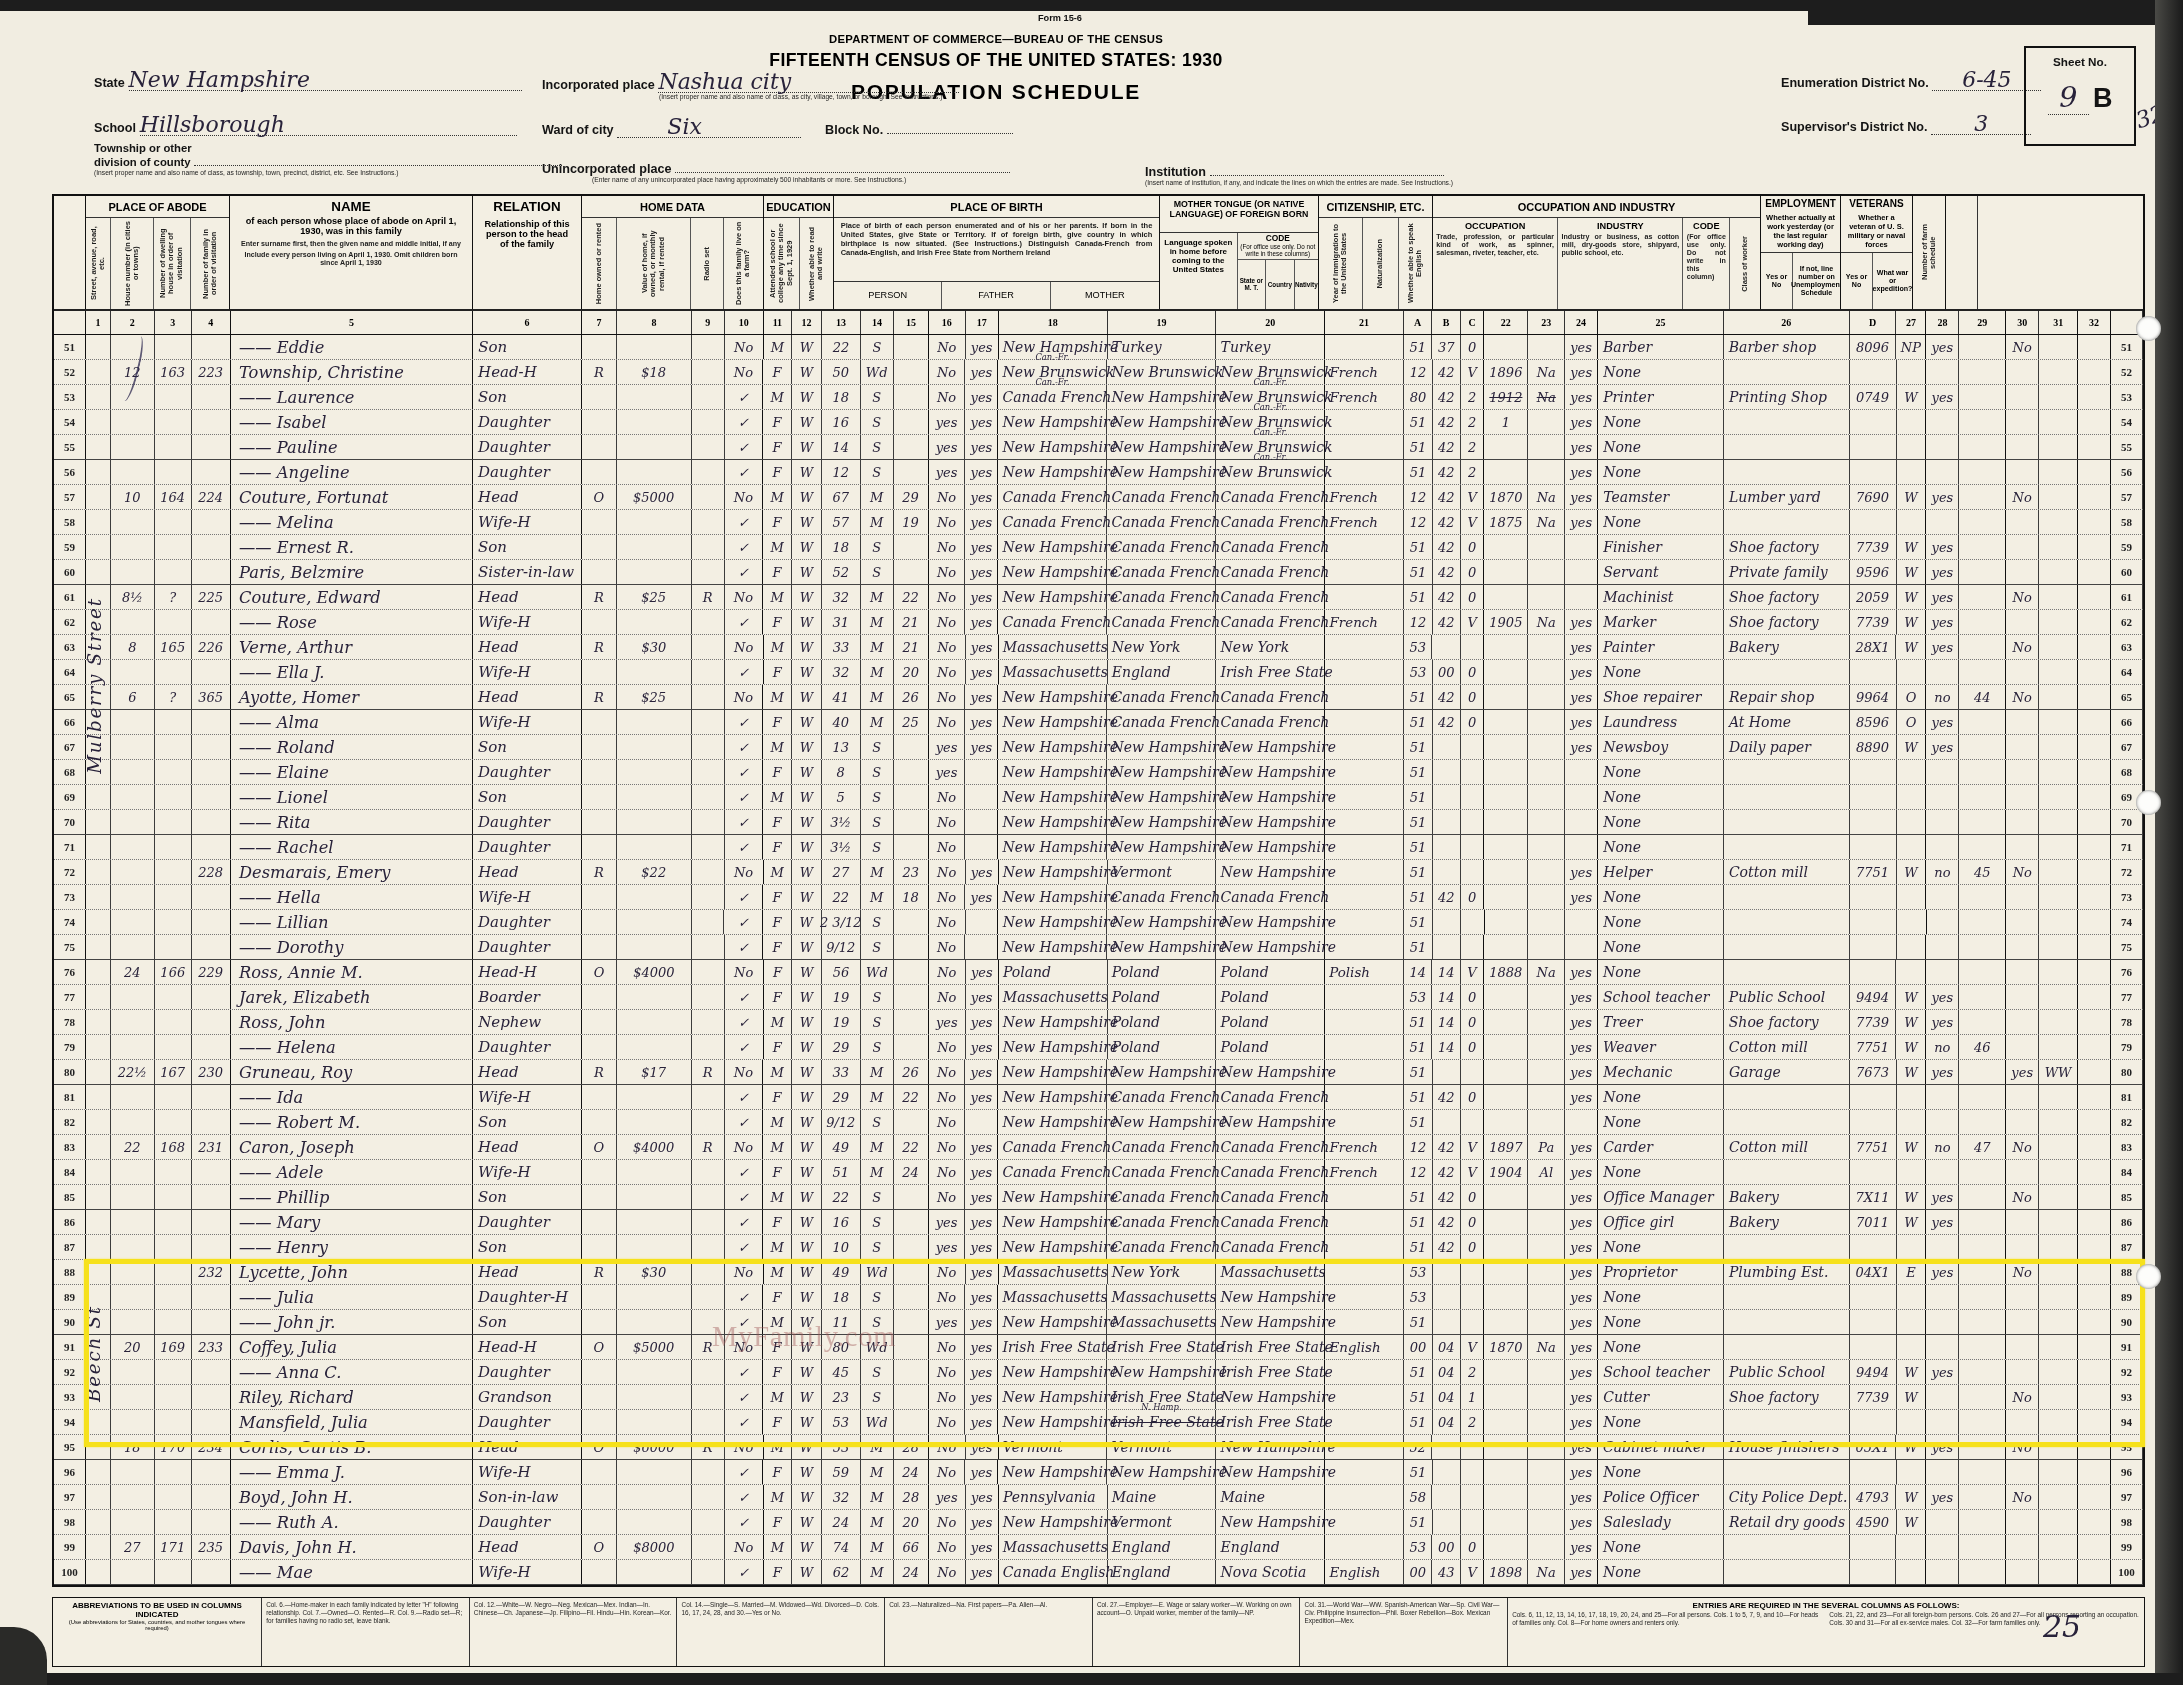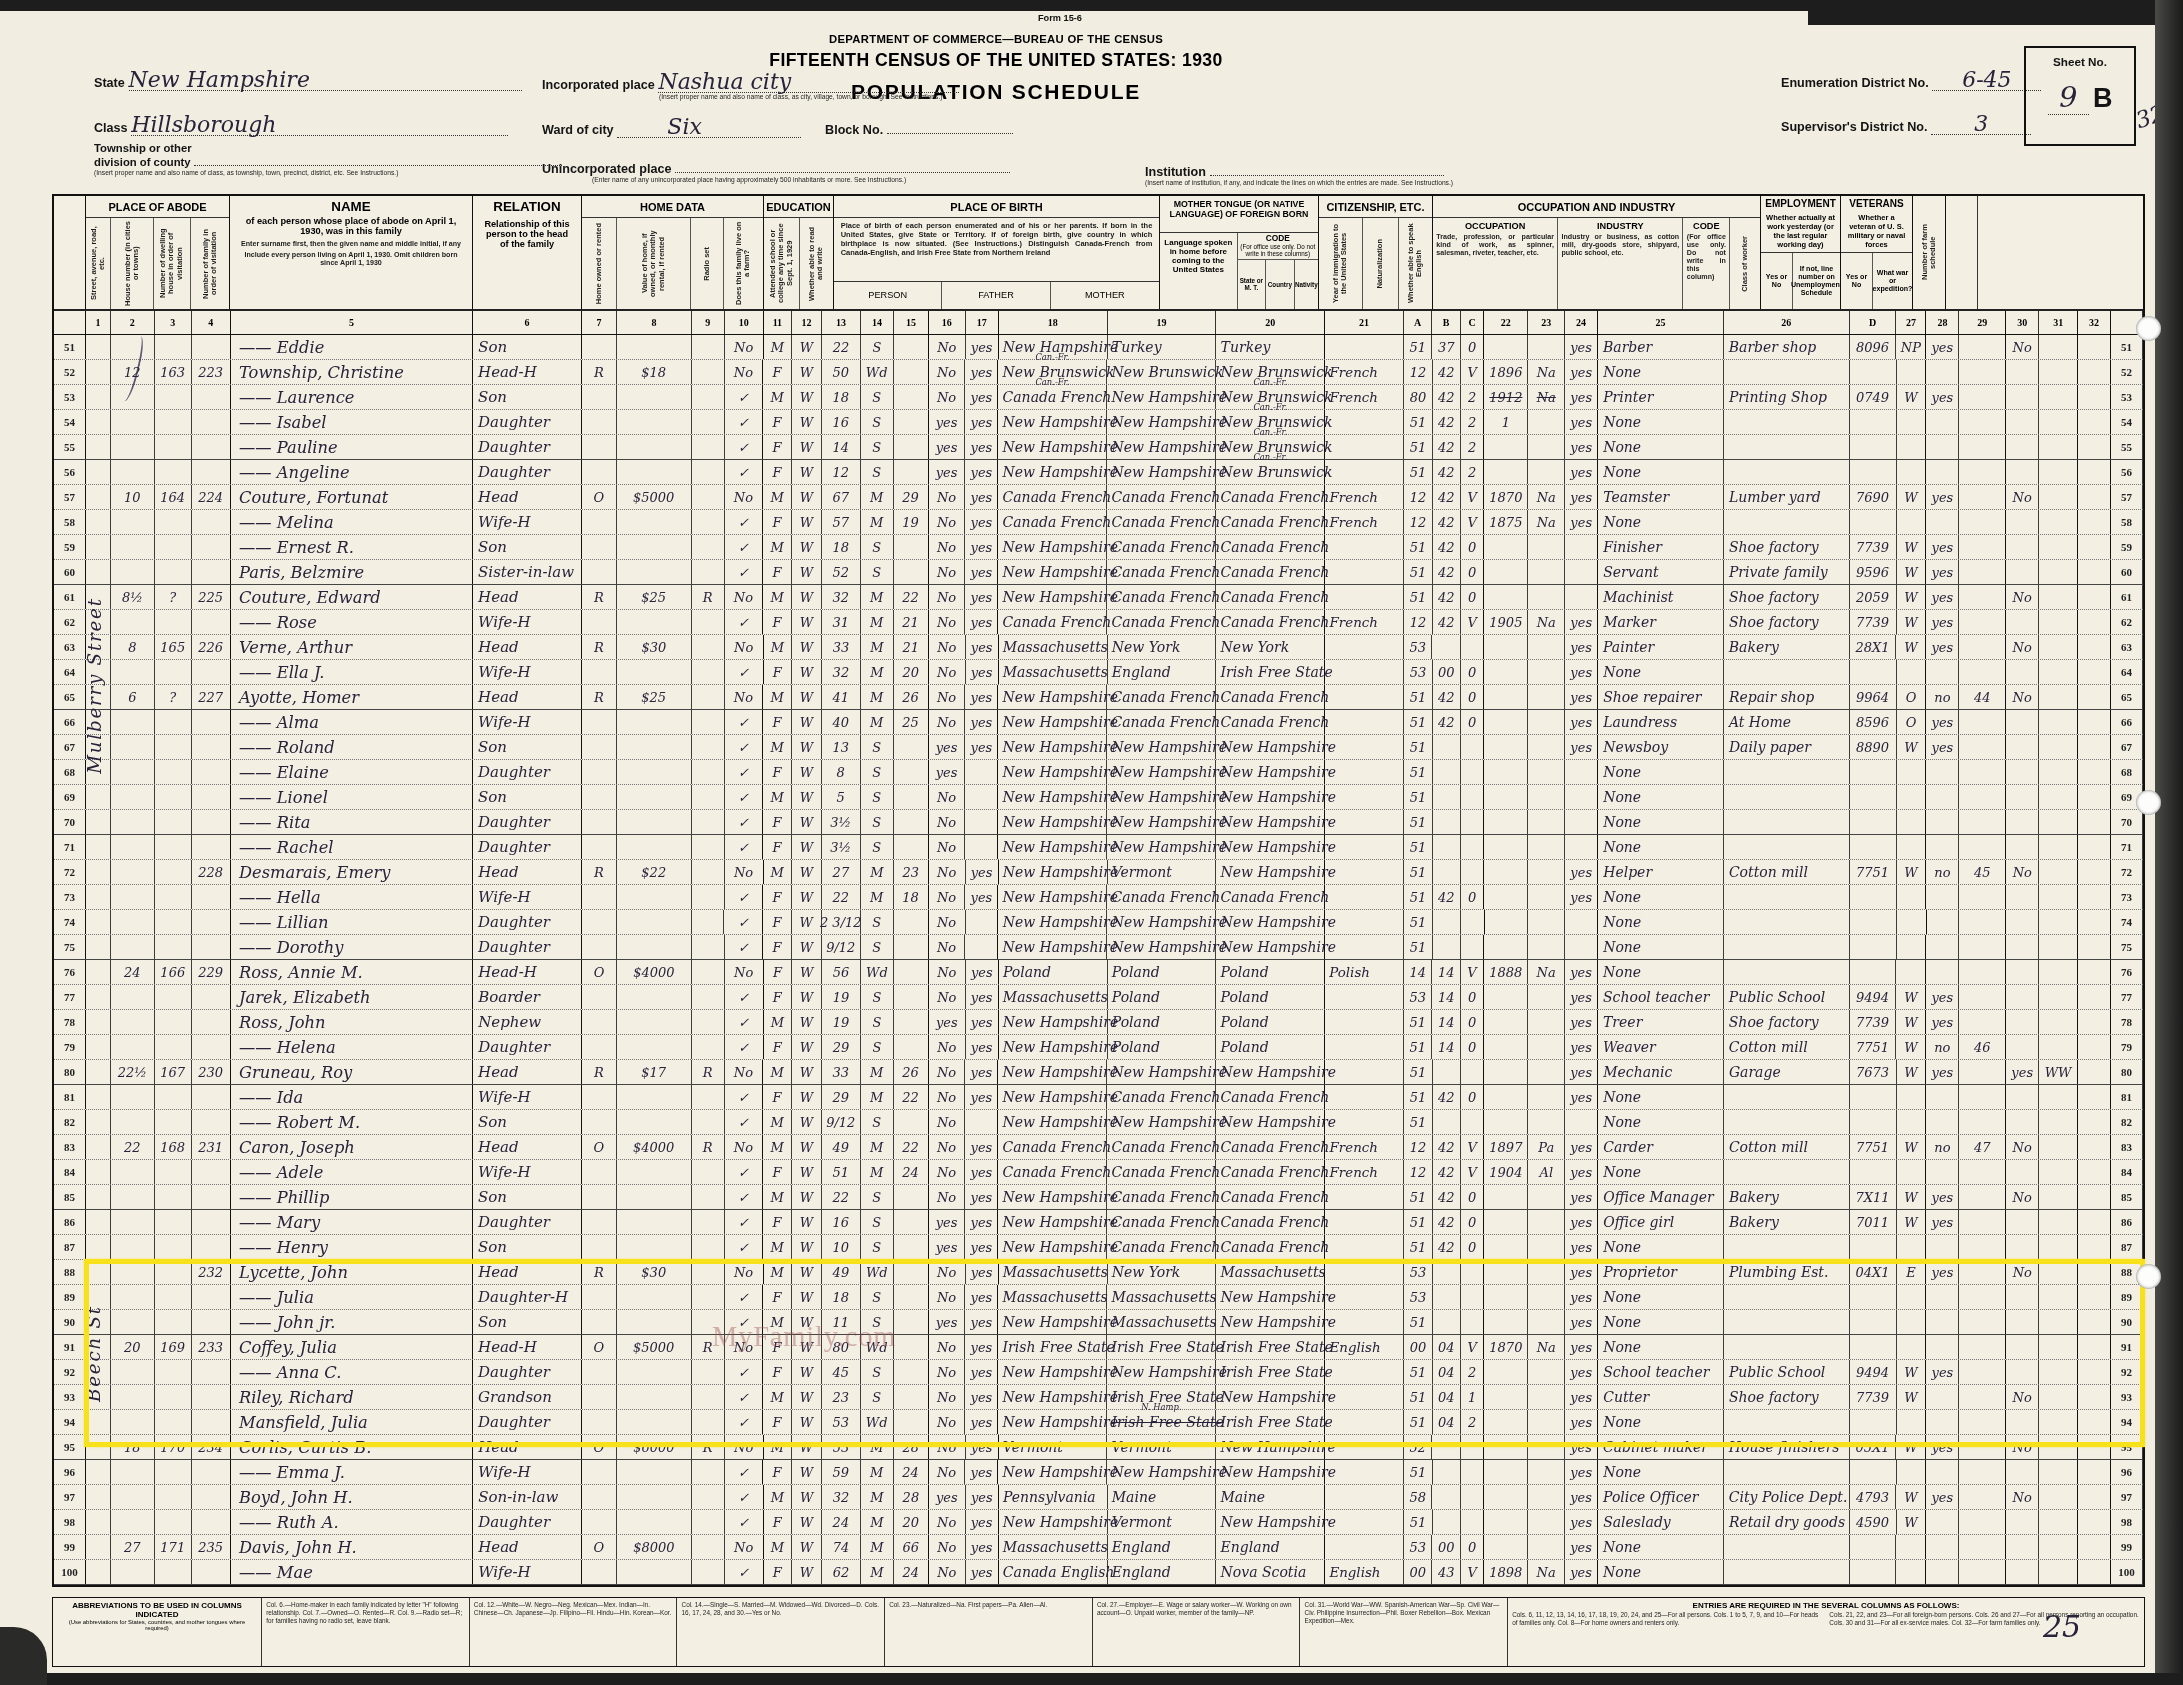--- a/index.html
+++ b/index.html
@@ -107,21 +107,21 @@
     <div class="dept">DEPARTMENT OF COMMERCE—BUREAU OF THE CENSUS</div>
     <div class="census-title">FIFTEENTH CENSUS OF THE UNITED STATES: 1930</div>
     <div class="pop-title">POPULATION SCHEDULE</div>
   </div>
 
   <div class="field" style="left:94px; top:72px;">
     <span class="flabel">State</span>
     <span class="uline" style="width:393px;"><span class="hw fval">New Hampshire</span></span>
   </div>
   <div class="field" style="left:94px; top:117px;">
-    <span class="flabel">Class</span>
+    <span class="flabel">School</span>
     <span class="uline" style="width:377px;"><span class="hw fval">Hillsborough</span></span>
   </div>
   <div class="field" style="left:94px; top:142px;">
     <div class="flabel" style="font-size:11.3px;">Township or other</div>
     <div>
       <span class="flabel" style="font-size:11.3px;">division of county</span>
       <span class="uline" style="width:368px;"></span>
     </div>
     <div class="tiny-note">(Insert proper name and also name of class, as township, town, precinct, district, etc.  See Instructions.)</div>
   </div>
@@ -926,21 +926,21 @@
           <div class="bcell c-mid" style="width: 33px;"></div>
           <div class="bcell c-mid hv" style="width: 39px;"></div>
           <div class="bcell c-mid hv" style="width: 33px;"></div>
           <div class="bcell lnum" style="width: 32px;">64</div>
         </div>
         <div class="trow r5" style="height: 25px;">
           <div class="bcell lnum hv" style="width: 32px;">65</div>
           <div class="bcell c-mid" style="width: 25px;"></div>
           <div class="bcell c-mid" style="width: 44px;">6</div>
           <div class="bcell c-mid" style="width: 37px;">?</div>
-          <div class="bcell c-mid hv" style="width: 39px;">227</div>
+          <div class="bcell c-mid hv" style="width: 39px;">365</div>
           <div class="bcell c-name hv" style="width: 243px;">Ayotte, Homer</div>
           <div class="bcell c-rel hv" style="width: 109px;">Head</div>
           <div class="bcell c-mid" style="width: 35px;">R</div>
           <div class="bcell c-mid" style="width: 75px;">$25</div>
           <div class="bcell c-mid" style="width: 33px;"></div>
           <div class="bcell c-mid hv" style="width: 39px;">No</div>
           <div class="bcell c-mid" style="width: 28.5px;">M</div>
           <div class="bcell c-mid" style="width: 30px;">W</div>
           <div class="bcell c-mid" style="width: 39px;">41</div>
           <div class="bcell c-mid" style="width: 33px;">M</div>

